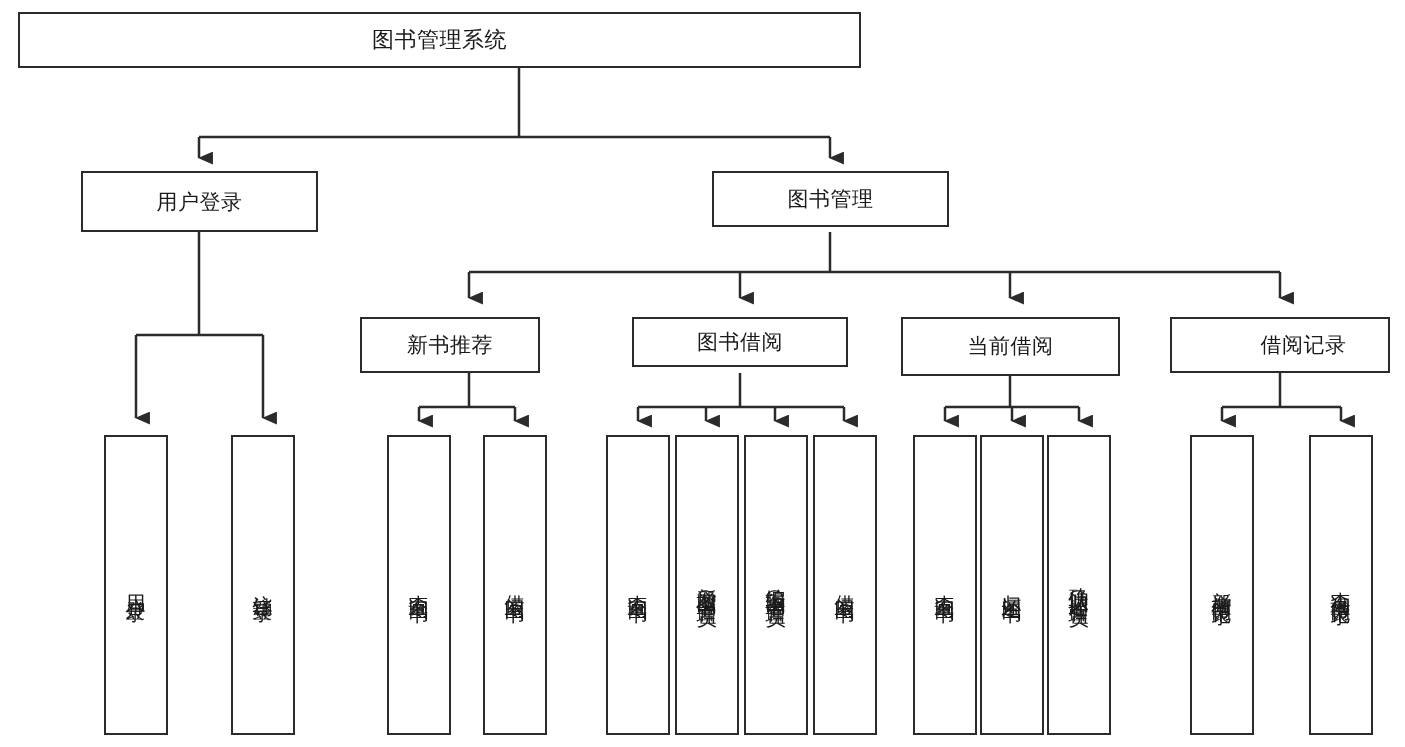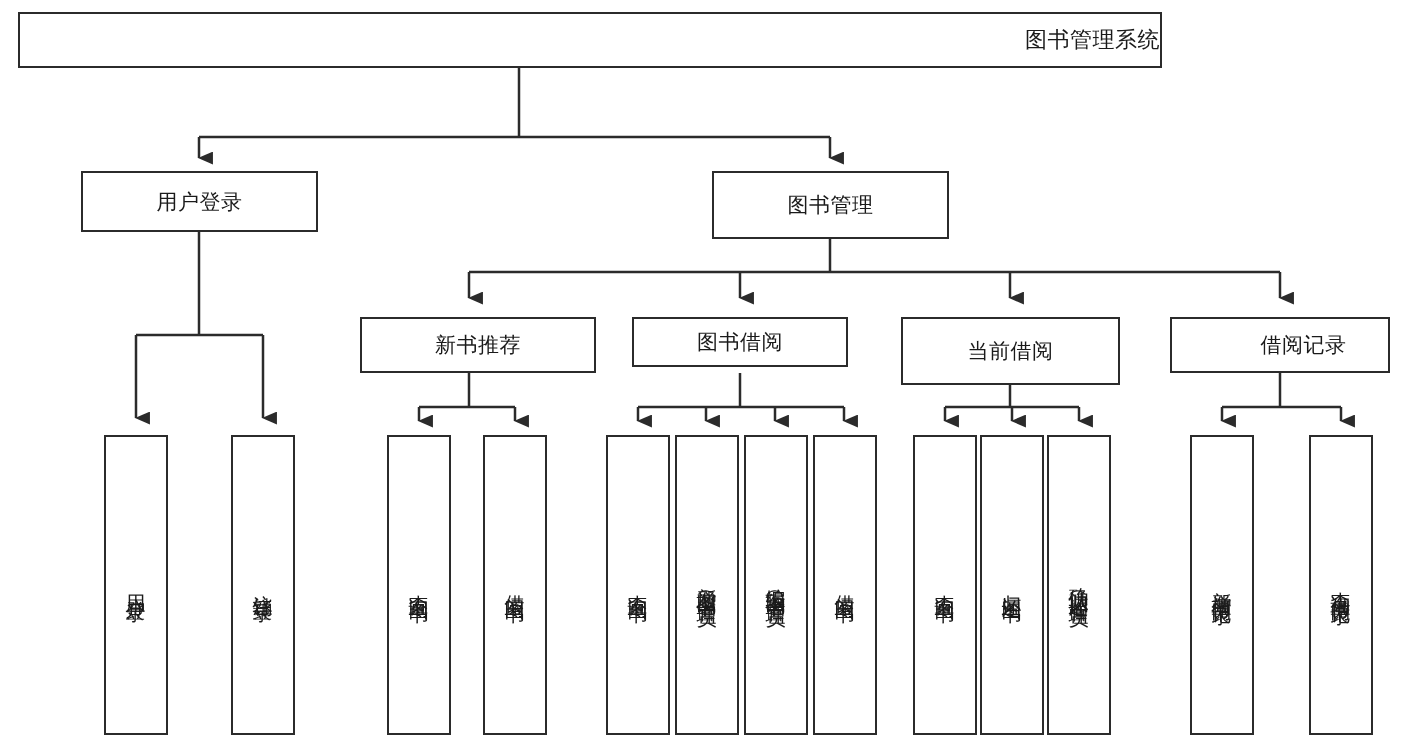--- a/index.html
+++ b/index.html
@@ -123,41 +123,41 @@
       <path d="M 1012 407 L 1012 421" marker-end="url(#arrowdown)"></path>
       <path d="M 1079 407 L 1079 421" marker-end="url(#arrowdown)"></path>
 
       <path d="M 1280 373 L 1280 407"></path>
       <path d="M 1222 407 L 1341 407"></path>
       <path d="M 1222 407 L 1222 421" marker-end="url(#arrowdown)"></path>
       <path d="M 1341 407 L 1341 421" marker-end="url(#arrowdown)"></path>
     </g>
   </svg>
 
-  <div class="node horiz root" style="left:18px; top:12px; width:1144px; height:56px;justify-content:flex-end;">
+  <div class="node horiz root" style="left:18px; top:12px; width:843px; height:56px;">
     <span>图书管理系统</span>
   </div>
 
   <div class="node horiz" style="left:81px; top:171px; width:237px; height:61px;">
     <span>用户登录</span>
   </div>
 
-  <div class="node horiz" style="left:712px; top:171px; width:237px; height:68px;">
+  <div class="node horiz" style="left:712px; top:171px; width:237px; height:56px;">
     <span>图书管理</span>
   </div>
 
-  <div class="node horiz" style="left:360px; top:317px; width:236px; height:56px;">
+  <div class="node horiz" style="left:360px; top:317px; width:180px; height:56px;">
     <span>新书推荐</span>
   </div>
 
   <div class="node horiz" style="left:632px; top:317px; width:216px; height:50px;">
     <span>图书借阅</span>
   </div>
 
-  <div class="node horiz" style="left:901px; top:317px; width:219px; height:68px;">
+  <div class="node horiz" style="left:901px; top:317px; width:219px; height:59px;font-family:Liberation Serif, serif;">
     <span>当前借阅</span>
   </div>
 
   <div class="node horiz" style="left:1170px; top:317px; width:220px; height:56px;padding-left:47px;">
     <span>借阅记录</span>
   </div>
 
   <div class="node vert" style="left:104px; top:435px; width:64px; height:300px;">
     <span class="vlabel">用户登录</span>
   </div>

